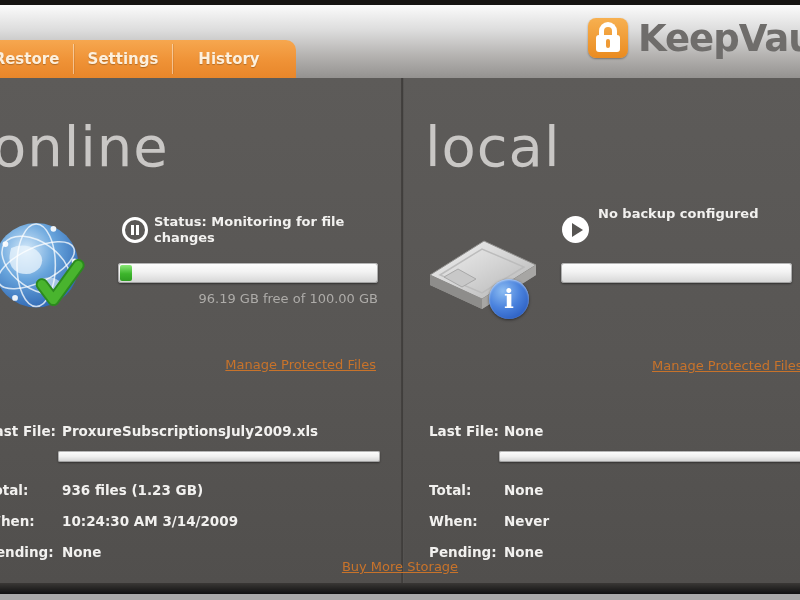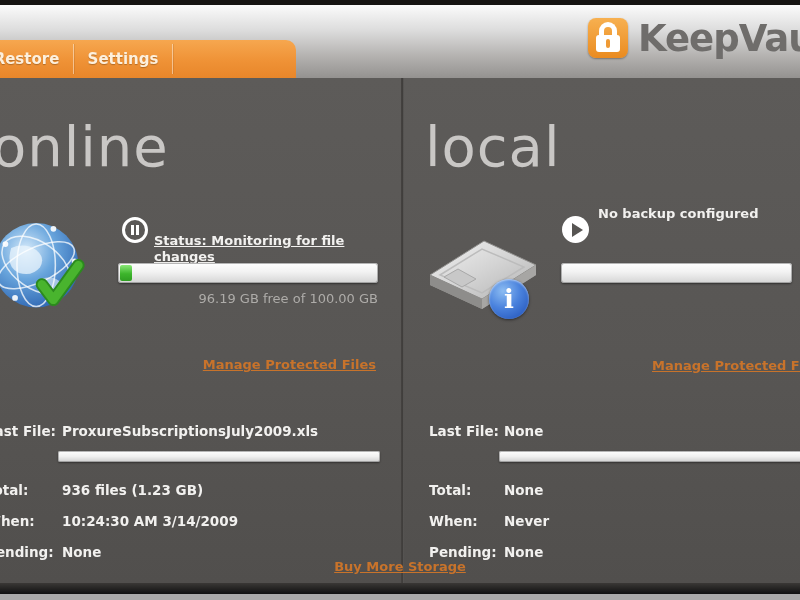--- a/index.html
+++ b/index.html
@@ -47,34 +47,34 @@
   .pause-icon{position:absolute;left:122px;top:103px;width:26px;height:26px;border:3px solid #fff;
     border-radius:50%;box-sizing:border-box;cursor:pointer;}
   .pause-icon::before,.pause-icon::after{content:"";position:absolute;top:5px;width:3px;height:10px;background:#fff;}
   .pause-icon::before{left:6px;}
   .pause-icon::after{left:11px;}
   .play-icon{position:absolute;left:158px;top:102px;width:27px;height:27px;background:#fff;
     border-radius:50%;cursor:pointer;}
   .play-icon::after{content:"";position:absolute;left:10px;top:7px;width:0;height:0;
     border-top:7px solid transparent;border-bottom:7px solid transparent;border-left:11px solid #575553;}
   .status-text{position:absolute;font-size:13px;font-weight:bold;color:#f2f1ef;line-height:16px;}
-  .panel-online .status-text{left:154px;top:119px;width:215px;text-decoration:underline;}
+  .panel-online .status-text{left:154px;top:100px;width:215px;}
   .panel-local .status-text{left:194px;top:92px;white-space:nowrap;}
   
   .progressbar{position:absolute;top:149px;height:20px;border-radius:3px;
     background:linear-gradient(#ffffff 0%,#f2f2f2 45%,#d5d5d5 100%);
     box-shadow:0 1px 2px rgba(0,0,0,.45), inset 0 0 0 1px rgba(120,120,120,.55);}
   .panel-online .progressbar{left:118px;width:260px;}
   .panel-local .progressbar{left:157px;width:231px;}
   .progress-fill{position:absolute;left:2px;top:2px;bottom:2px;border-radius:2px;
     background:linear-gradient(#8ae877 0%,#3db52c 55%,#2f9e22 100%);}
   .free-text{position:absolute;left:118px;top:177px;width:260px;text-align:right;
     font-size:13px;color:#aeaca9;}
   
-  .link{color:#c8732b;font-size:13px;font-weight:bold;text-decoration:underline;cursor:pointer;white-space:nowrap;}
+  .link{color:#c8732b;font-size:13px;font-weight:normal;text-decoration:underline;cursor:pointer;white-space:nowrap;}
   .manage-row-online{position:absolute;left:118px;top:240px;width:258px;text-align:right;}
   .manage-row-local{position:absolute;left:248px;top:241px;}
   
   .detail-label,.detail-value{position:absolute;font-size:13.5px;font-weight:bold;color:#f2f1ef;white-space:nowrap;}
   .panel-online .detail-label{left:-14px;}
   .panel-online .detail-value{left:62px;}
   .panel-local .detail-label{left:25px;}
   .panel-local .detail-value{left:100px;}
   .row-1{top:309px;} .row-2{top:368px;} .row-3{top:399px;} .row-4{top:430px;}
   .thin-bar{position:absolute;top:337px;height:11px;border-radius:2px;
@@ -106,20 +106,23 @@
   <div class="header">
     <div class="tabbar">
       <div class="tab tab-restore">
         <span>Restore</span>
       </div>
       <div class="tab-sep"></div>
       <div class="tab tab-settings">
         <span>Settings</span>
       </div>
       <div class="tab-sep"></div>
+      <div class="tab tab-history">
+        <span>History</span>
+      </div>
     </div>
     <div class="logo-mark">
       <span class="lock-shackle"></span>
       <span class="lock-body"></span>
       <span class="lock-keyhole"></span>
     </div>
     <div class="logo-text">KeepVault</div>
   </div>
 
   <div class="content">

